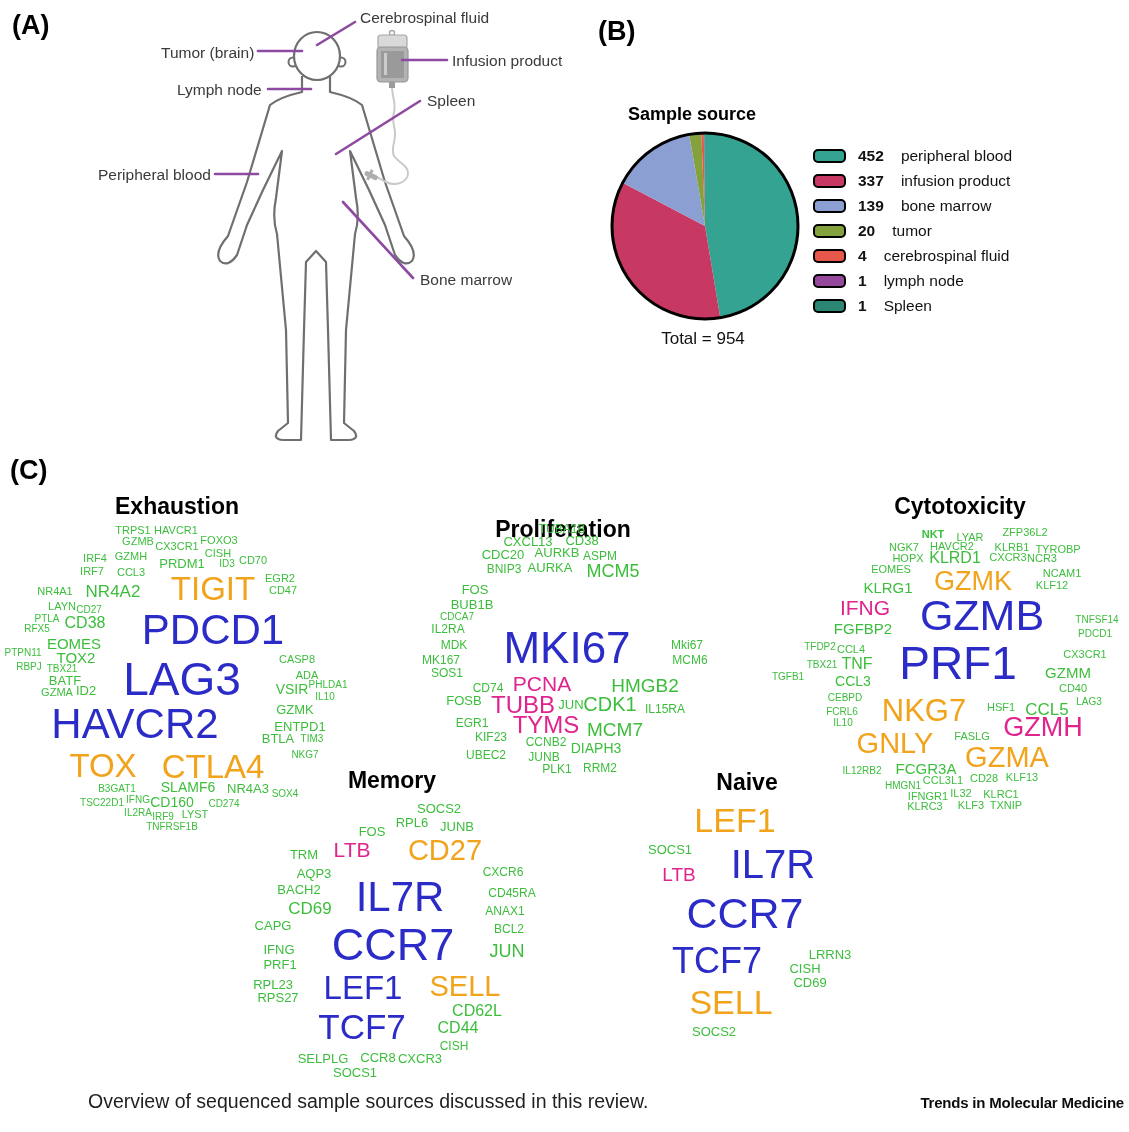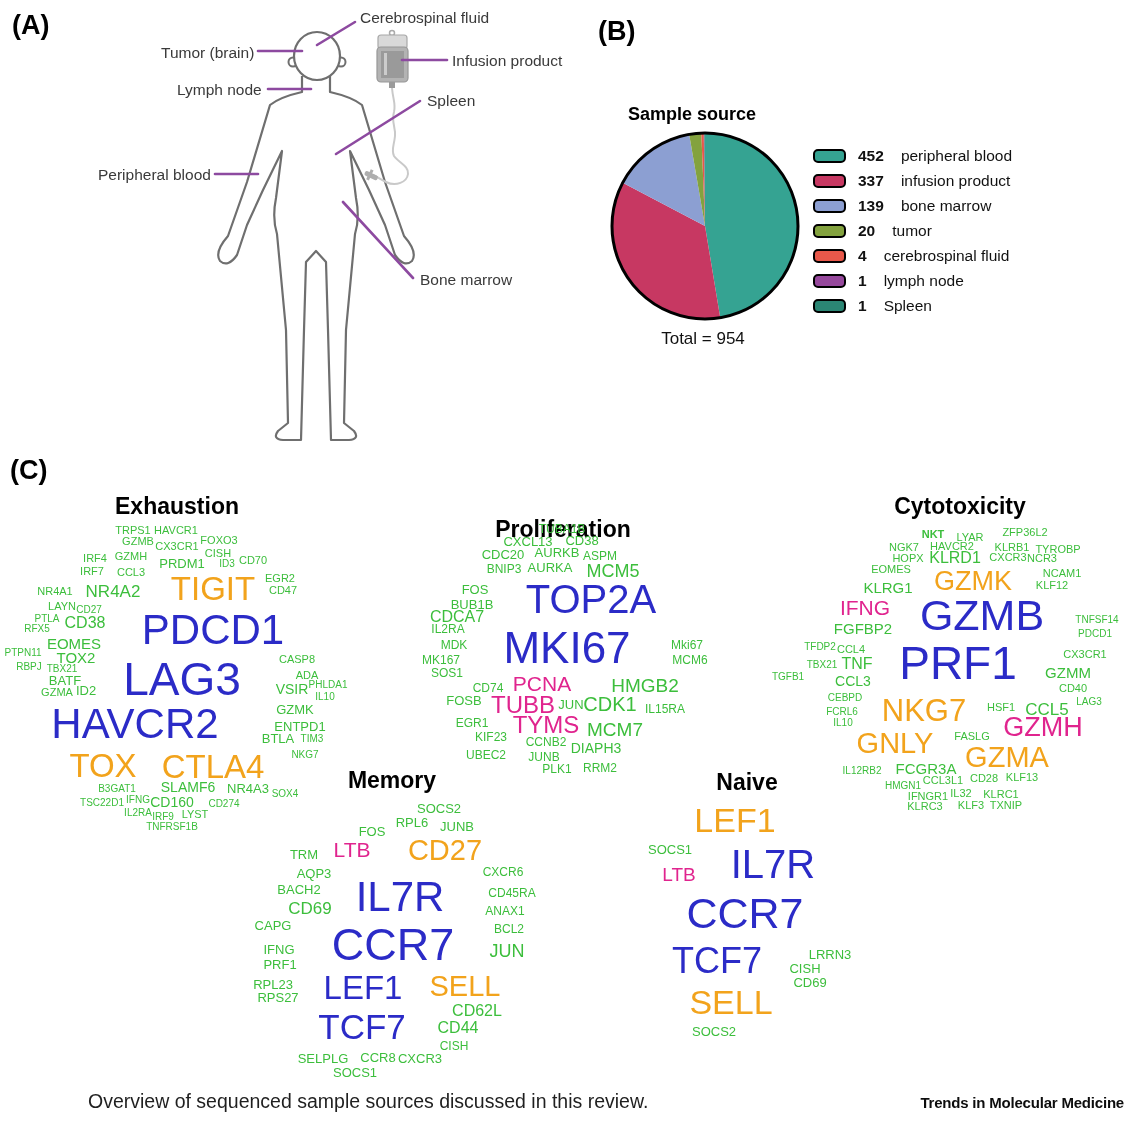--- a/index.html
+++ b/index.html
@@ -220,23 +220,22 @@
       <span class="cw" style="left: 562px; top: 529px; font-size: 12px; color: rgb(60, 190, 60);">TUBA1B</span>
       <span class="cw" style="left: 528px; top: 541px; font-size: 13px; color: rgb(60, 190, 60);">CXCL13</span>
       <span class="cw" style="left: 582px; top: 540px; font-size: 13px; color: rgb(60, 190, 60);">CD38</span>
       <span class="cw" style="left: 503px; top: 554px; font-size: 13px; color: rgb(60, 190, 60);">CDC20</span>
       <span class="cw" style="left: 557px; top: 552px; font-size: 13px; color: rgb(60, 190, 60);">AURKB</span>
       <span class="cw" style="left: 600px; top: 556px; font-size: 12px; color: rgb(60, 190, 60);">ASPM</span>
       <span class="cw" style="left: 504px; top: 569px; font-size: 12px; color: rgb(60, 190, 60);">BNIP3</span>
       <span class="cw" style="left: 550px; top: 567px; font-size: 13px; color: rgb(60, 190, 60);">AURKA</span>
       <span class="cw" style="left: 613px; top: 571px; font-size: 18px; color: rgb(60, 190, 60);">MCM5</span>
       <span class="cw" style="left: 475px; top: 589px; font-size: 13px; color: rgb(60, 190, 60);">FOS</span>
-      <span class="cw" style="left: 591px; top: 599px; font-size: 40px; color: rgb(43, 43, 199);">TOP2A</span>
       <span class="cw" style="left: 472px; top: 604px; font-size: 13px; color: rgb(60, 190, 60);">BUB1B</span>
-      <span class="cw" style="left: 457px; top: 617px; font-size: 16px; color: rgb(60, 190, 60);">CDCA7</span>
+      <span class="cw" style="left: 457px; top: 617px; font-size: 10px; color: rgb(60, 190, 60);">CDCA7</span>
       <span class="cw" style="left: 448px; top: 629px; font-size: 12px; color: rgb(60, 190, 60);">IL2RA</span>
       <span class="cw" style="left: 454px; top: 645px; font-size: 12px; color: rgb(60, 190, 60);">MDK</span>
       <span class="cw" style="left: 567px; top: 648px; font-size: 44px; color: rgb(43, 43, 199);">MKI67</span>
       <span class="cw" style="left: 687px; top: 645px; font-size: 12px; color: rgb(60, 190, 60);">Mki67</span>
       <span class="cw" style="left: 690px; top: 660px; font-size: 12px; color: rgb(60, 190, 60);">MCM6</span>
       <span class="cw" style="left: 441px; top: 660px; font-size: 12px; color: rgb(60, 190, 60);">MK167</span>
       <span class="cw" style="left: 447px; top: 673px; font-size: 12px; color: rgb(60, 190, 60);">SOS1</span>
       <span class="cw" style="left: 488px; top: 688px; font-size: 12px; color: rgb(60, 190, 60);">CD74</span>
       <span class="cw" style="left: 542px; top: 683px; font-size: 21px; color: rgb(224, 36, 142);">PCNA</span>
       <span class="cw" style="left: 645px; top: 685px; font-size: 19px; color: rgb(60, 190, 60);">HMGB2</span>

